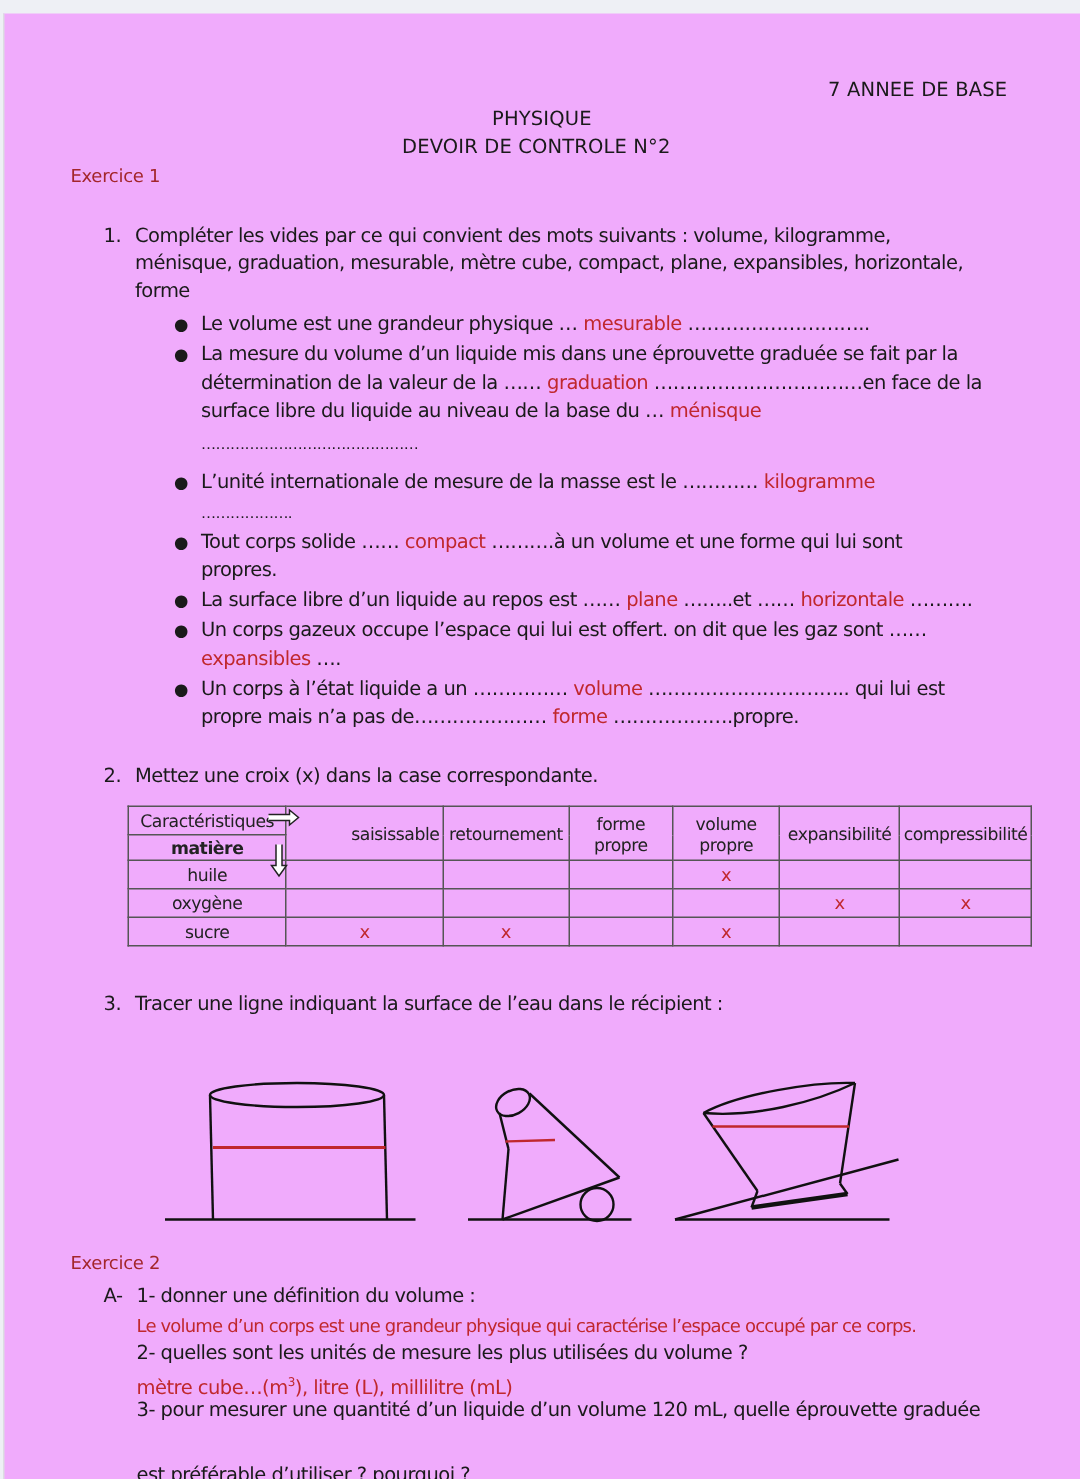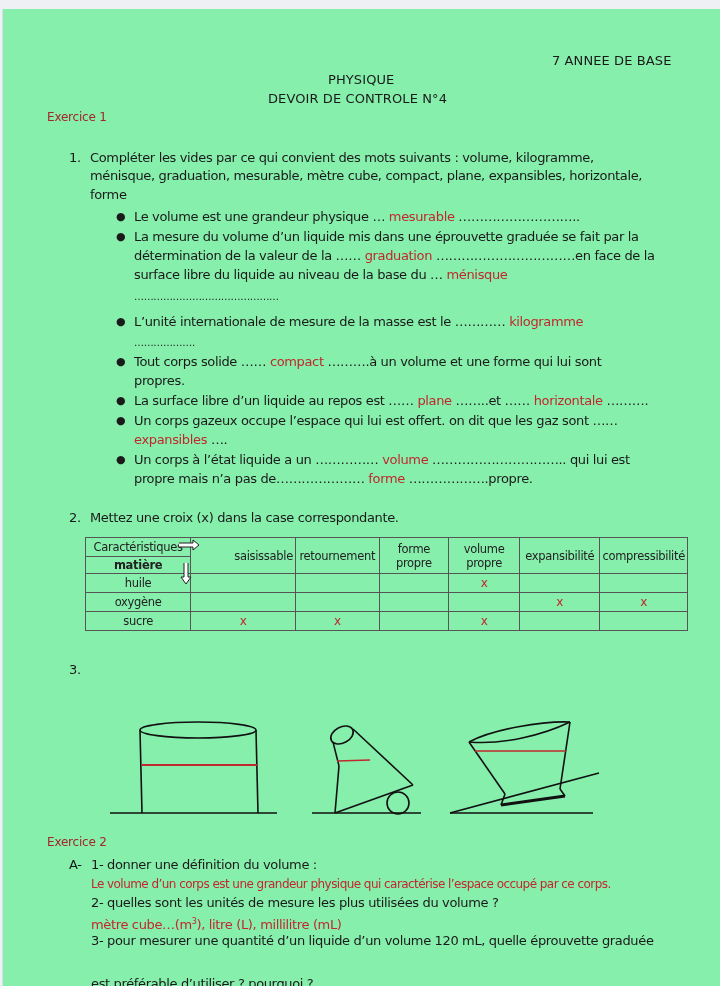--- a/index.html
+++ b/index.html
@@ -7,21 +7,21 @@
     body {
       background: #eef0f5;
       font-family: "DejaVu Sans", sans-serif;
       color: #1a1a1a;
       position: relative;
     }
     .page {
       position: absolute;
       left: 2px; top: 9px;
       width: 718px; height: 977px;
-      background: #86efac;
+      background: #f0abfc;
       border-left: 1px solid #dcdde2;
     }
     .abs { position: absolute; white-space: nowrap; }
     .txt { font-size: 13px; line-height: 18px; letter-spacing: -0.35px; }
     .red { color: #c0282d; }
     .ex-title { color: #a3262b; font-size: 12px; letter-spacing: -0.2px; }
     .hdr { font-size: 13px; letter-spacing: 0.1px; }
     .bullet { position: absolute; font-size: 11px; line-height: 18px; }
 
     table.grid {
@@ -45,21 +45,21 @@
     .hdr-cell { position: relative; }
     svg { position: absolute; overflow: visible; }
   </style>
 </head>
 <body>
 
 <div class="page">
 
   <div class="abs hdr" style="left:549px; top:44px;">7 ANNEE DE BASE</div>
   <div class="abs hdr" style="left:325px; top:63px;">PHYSIQUE</div>
-  <div class="abs hdr" style="left:265px; top:82px;">DEVOIR DE CONTROLE N°4</div>
+  <div class="abs hdr" style="left:265px; top:82px;">DEVOIR DE CONTROLE N°2</div>
 
   <div class="abs ex-title" style="left:44px; top:101px;">Exercice 1</div>
 
   <div class="abs txt" style="left:66px; top:140px;">1.</div>
   <div class="abs txt" style="left:87px; top:140px;">Compléter les vides par ce qui convient des mots suivants : volume, kilogramme,</div>
   <div class="abs txt" style="left:87px; top:158px;">ménisque, graduation, mesurable, mètre cube, compact, plane, expansibles, horizontale,</div>
   <div class="abs txt" style="left:87px; top:177px;">forme</div>
 
   <div class="bullet" style="left:113px; top:199px;">●</div>
   <div class="abs txt" style="left:131px; top:199px;">
@@ -157,20 +157,21 @@
     </table>
 
   <svg style="left:176px; top:531px;" width="30" height="50">
     <path d="M0,3 L14,3 L14,0 L20,5 L14,10 L14,7 L0,7" fill="#fff" stroke="#222" stroke-width="1"></path>
   </svg>
   <svg style="left:178px; top:554px;" width="14" height="24">
     <path d="M3,0 L3,14 L0,14 L5,21 L10,14 L7,14 L7,0" fill="#fff" stroke="#222" stroke-width="1"></path>
   </svg>
 
   <div class="abs txt" style="left:66px; top:652px;">3.</div>
+  <div class="abs txt" style="left:87px; top:652px;">Tracer une ligne indiquant la surface de l’eau dans le récipient :</div>
 
   <svg style="left:0; top:0;" width="718" height="977">
     <g stroke="#111" stroke-width="1.6" fill="none">
       <line x1="107" y1="804" x2="274" y2="804"></line>
       <ellipse cx="195" cy="721" rx="58" ry="8"></ellipse>
       <line x1="137" y1="721" x2="139" y2="804"></line>
       <line x1="253" y1="721" x2="255" y2="804"></line>
       <line x1="139" y1="756" x2="254" y2="756" stroke="#c0282d" stroke-width="2"></line>
     </g>
     <g stroke="#111" stroke-width="1.6" fill="none">

